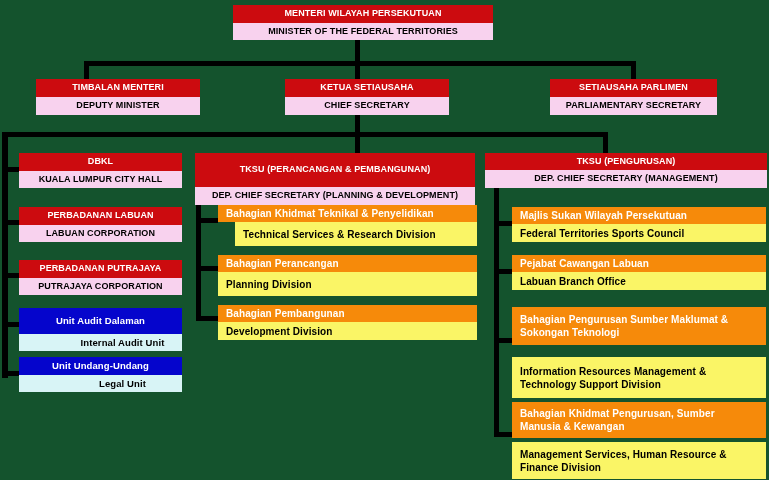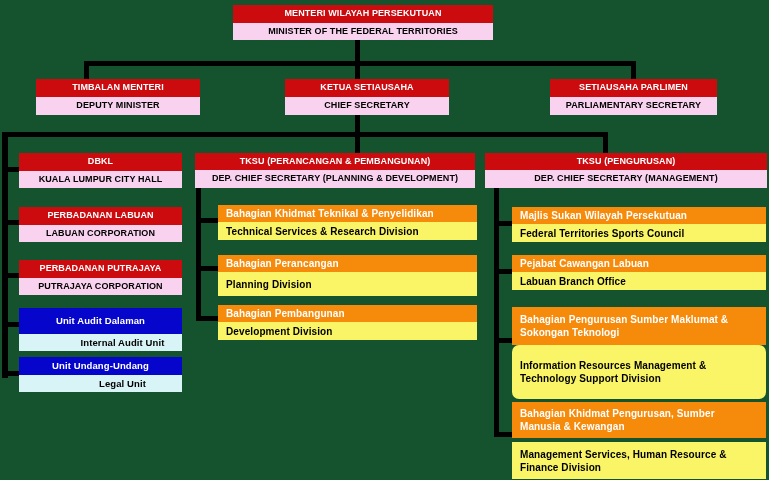--- a/index.html
+++ b/index.html
@@ -86,26 +86,26 @@
   <div class="node" style="left:19px;top:308px;width:163px;">
     <div class="row hdr-blue" style="height:26px;">Unit Audit Dalaman</div>
     <div class="row bdy-cyan" style="height:17px;">Internal Audit Unit</div>
   </div>
   <div class="node" style="left:19px;top:357px;width:163px;">
     <div class="row hdr-blue" style="height:18px;">Unit Undang-Undang</div>
     <div class="row bdy-cyan" style="height:17px;">Legal Unit</div>
   </div>
 
   <div class="node" style="left:195px;top:153px;width:280px;">
-    <div class="row hdr-red" style="height:17px;">TKSU (PERANCANGAN &amp; PEMBANGUNAN)</div>
+    <div class="row hdr-red" style="height:34px;">TKSU (PERANCANGAN &amp; PEMBANGUNAN)</div>
     <div class="row bdy-pink" style="height:18px;">DEP. CHIEF SECRETARY (PLANNING &amp; DEVELOPMENT)</div>
   </div>
   <div class="node" style="left:218px;top:205px;width:259px;">
     <div class="row hdr-orange" style="height:17px;">Bahagian Khidmat Teknikal &amp; Penyelidikan</div>
-    <div class="row bdy-yellow" style="height:18px;">Technical Services &amp; Research Division</div>
+    <div class="row bdy-yellow" style="height:24px;margin-left:17px;">Technical Services &amp; Research Division</div>
   </div>
   <div class="node" style="left:218px;top:255px;width:259px;">
     <div class="row hdr-orange" style="height:17px;">Bahagian Perancangan</div>
     <div class="row bdy-yellow" style="height:24px;">Planning Division</div>
   </div>
   <div class="node" style="left:218px;top:305px;width:259px;">
     <div class="row hdr-orange" style="height:17px;">Bahagian Pembangunan</div>
     <div class="row bdy-yellow" style="height:18px;">Development Division</div>
   </div>
 
@@ -116,20 +116,20 @@
   <div class="node" style="left:512px;top:207px;width:254px;">
     <div class="row hdr-orange" style="height:17px;">Majlis Sukan Wilayah Persekutuan</div>
     <div class="row bdy-yellow" style="height:18px;">Federal Territories Sports Council</div>
   </div>
   <div class="node" style="left:512px;top:255px;width:254px;">
     <div class="row hdr-orange" style="height:17px;">Pejabat Cawangan Labuan</div>
     <div class="row bdy-yellow" style="height:18px;">Labuan Branch Office</div>
   </div>
   <div class="node" style="left:512px;top:307px;width:254px;">
     <div class="row hdr-orange" style="height:38px;">Bahagian Pengurusan Sumber Maklumat &amp; Sokongan Teknologi</div>
-    <div class="row bdy-yellow" style="height:54px;margin-top:0;border-radius:7px;">Information Resources Management &amp; Technology Support Division</div>
+    <div class="row bdy-yellow" style="height:41px;margin-top:12px;">Information Resources Management &amp; Technology Support Division</div>
   </div>
   <div class="node" style="left:512px;top:402px;width:254px;">
     <div class="row hdr-orange" style="height:36px;">Bahagian Khidmat Pengurusan, Sumber Manusia &amp; Kewangan</div>
     <div class="row bdy-yellow" style="height:37px;margin-top:4px;">Management Services, Human Resource &amp; Finance Division</div>
   </div>
 
 </div>
 
 </body></html>

